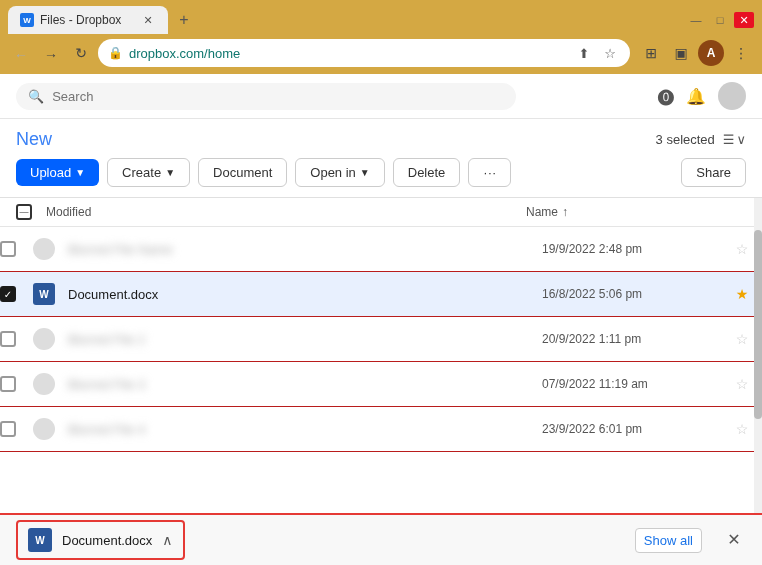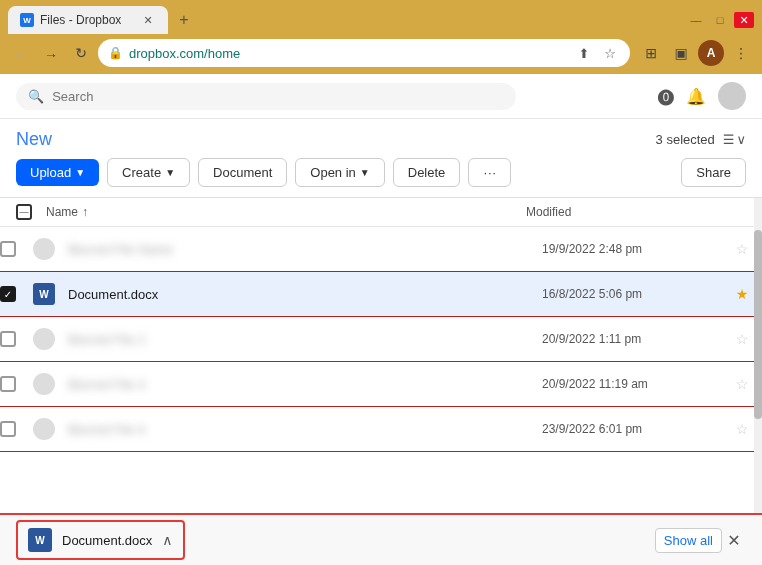--- a/index.html
+++ b/index.html
@@ -64,21 +64,21 @@
     .modified { font-size: 12px; color: #555; }
     .star-icon { font-size: 14px; color: #ccc; cursor: pointer; text-align: center; }
     .star-icon.starred { color: #f0a500; }
     .scrollbar-track { position: absolute; right: 0; top: 0; bottom: 0; width: 8px; background: #f0f0f0; }
     .scrollbar-thumb { width: 8px; background: #bbb; border-radius: 4px; position: absolute; right: 0; top: 10%; height: 60%; }
 
     
     .download-bar { background: #f8f8f8; border-top: 2px solid #e53935; height: 52px; display: flex; align-items: center; padding: 0 16px; gap: 10px; position: relative; }
     .download-file-icon { background: #2b579a; color: white; font-size: 10px; font-weight: bold; border-radius: 3px; width: 24px; height: 24px; display: flex; align-items: center; justify-content: center; flex-shrink: 0; }
     .download-name { font-size: 13px; color: #1a1a1a; }
-    .download-actions { display: flex; align-items: center; gap: 0; margin-left: auto; }
+    .download-actions { display: flex; align-items: flex-start; gap: 20px; margin-left: auto; }
     .download-chevron { font-size: 14px; color: #555; cursor: pointer; }
     .download-show-all { font-size: 13px; color: #1a73e8; cursor: pointer; padding: 4px 8px; border: 1px solid #ccc; border-radius: 4px; background: white; }
     .download-close { font-size: 16px; color: #555; cursor: pointer; width: 24px; height: 24px; display: flex; align-items: center; justify-content: center; }
     .download-bar-box { border: 2px solid #e53935; border-radius: 4px; display: flex; align-items: center; padding: 0 10px; gap: 10px; height: 40px; flex: 0 0 auto; max-width: 220px; }
   </style>
 </head>
 <body>
 
 <div class="browser-chrome">
 
@@ -170,25 +170,25 @@
       <span>Share</span>
     </button>
   </div>
 
   <div class="file-list">
 
     <div class="file-header">
       <div class="checkbox header-checkbox">
         <span style="font-size:9px;">—</span>
       </div>
+      <div>Modified</div>
       <div style="display:flex; align-items:center; gap:4px;">
         <span>Name</span>
         <span style="cursor:pointer;">↑</span>
       </div>
-      <div>Modified</div>
       <div></div>
     </div>
 
     <div id="file-rows-container">
         <div class="file-row blurred">
     <div class="checkbox"></div>
     <div class="file-info">
       <div class="file-icon">
               <div class="file-icon-other"></div>
             </div>
@@ -220,21 +220,21 @@
     <span class="star-icon">☆</span>
   </div>
         <div class="file-row blurred">
     <div class="checkbox"></div>
     <div class="file-info">
       <div class="file-icon">
               <div class="file-icon-other"></div>
             </div>
       <span class="file-name" style="filter: blur(4px); color: #aaa;">Blurred File 3</span>
     </div>
-    <span class="modified">20/9/2022 11:19 am</span>
+    <span class="modified">07/9/2022 11:19 am</span>
     <span class="star-icon">☆</span>
   </div>
         <div class="file-row blurred">
     <div class="checkbox"></div>
     <div class="file-info">
       <div class="file-icon">
               <div class="file-icon-other"></div>
             </div>
       <span class="file-name" style="filter: blur(4px); color: #aaa;">Blurred File 4</span>
     </div>

